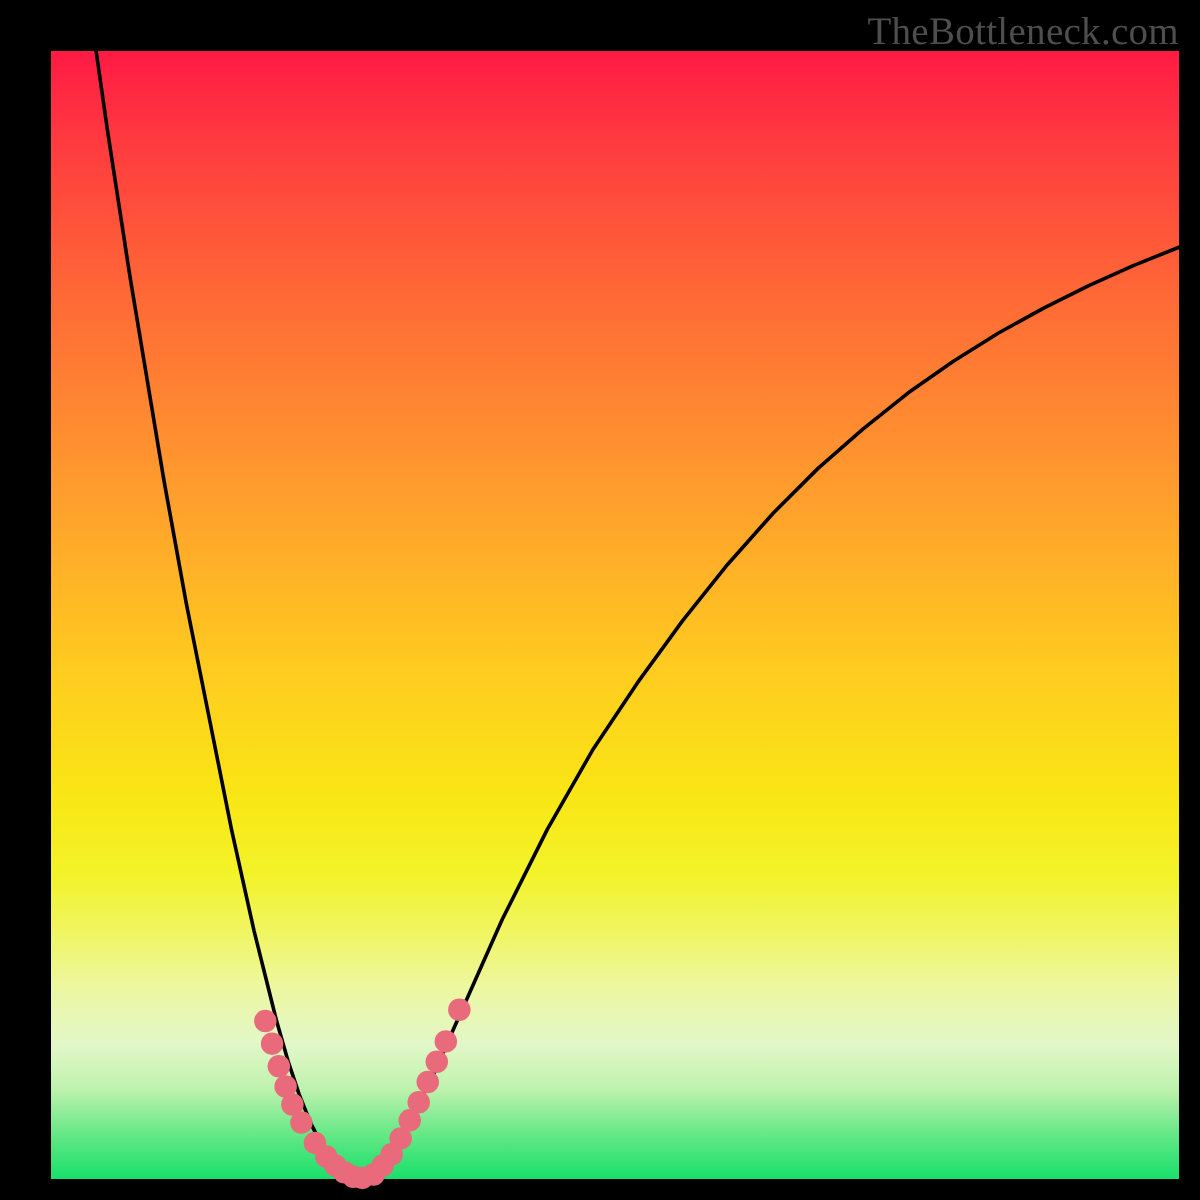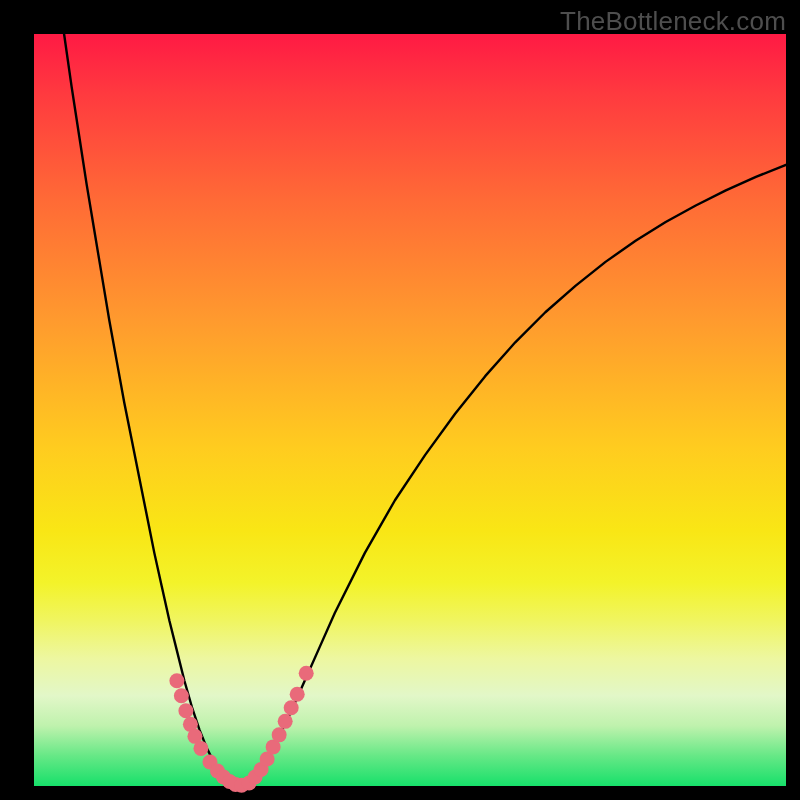--- a/index.html
+++ b/index.html
@@ -11,20 +11,21 @@
     overflow: hidden;
     font-family: Arial, Helvetica, sans-serif;
   }
   .frame {
     position: absolute;
     left: 0;
     top: 0;
     width: 800px;
     height: 648px;
     background: #000000;
+    font-family: Liberation Serif, serif;
   }
   .plot-area {
     position: absolute;
     left: 34px;
     top: 34px;
     width: 752px;
     height: 752px;
     
     background: linear-gradient(
       to bottom,

